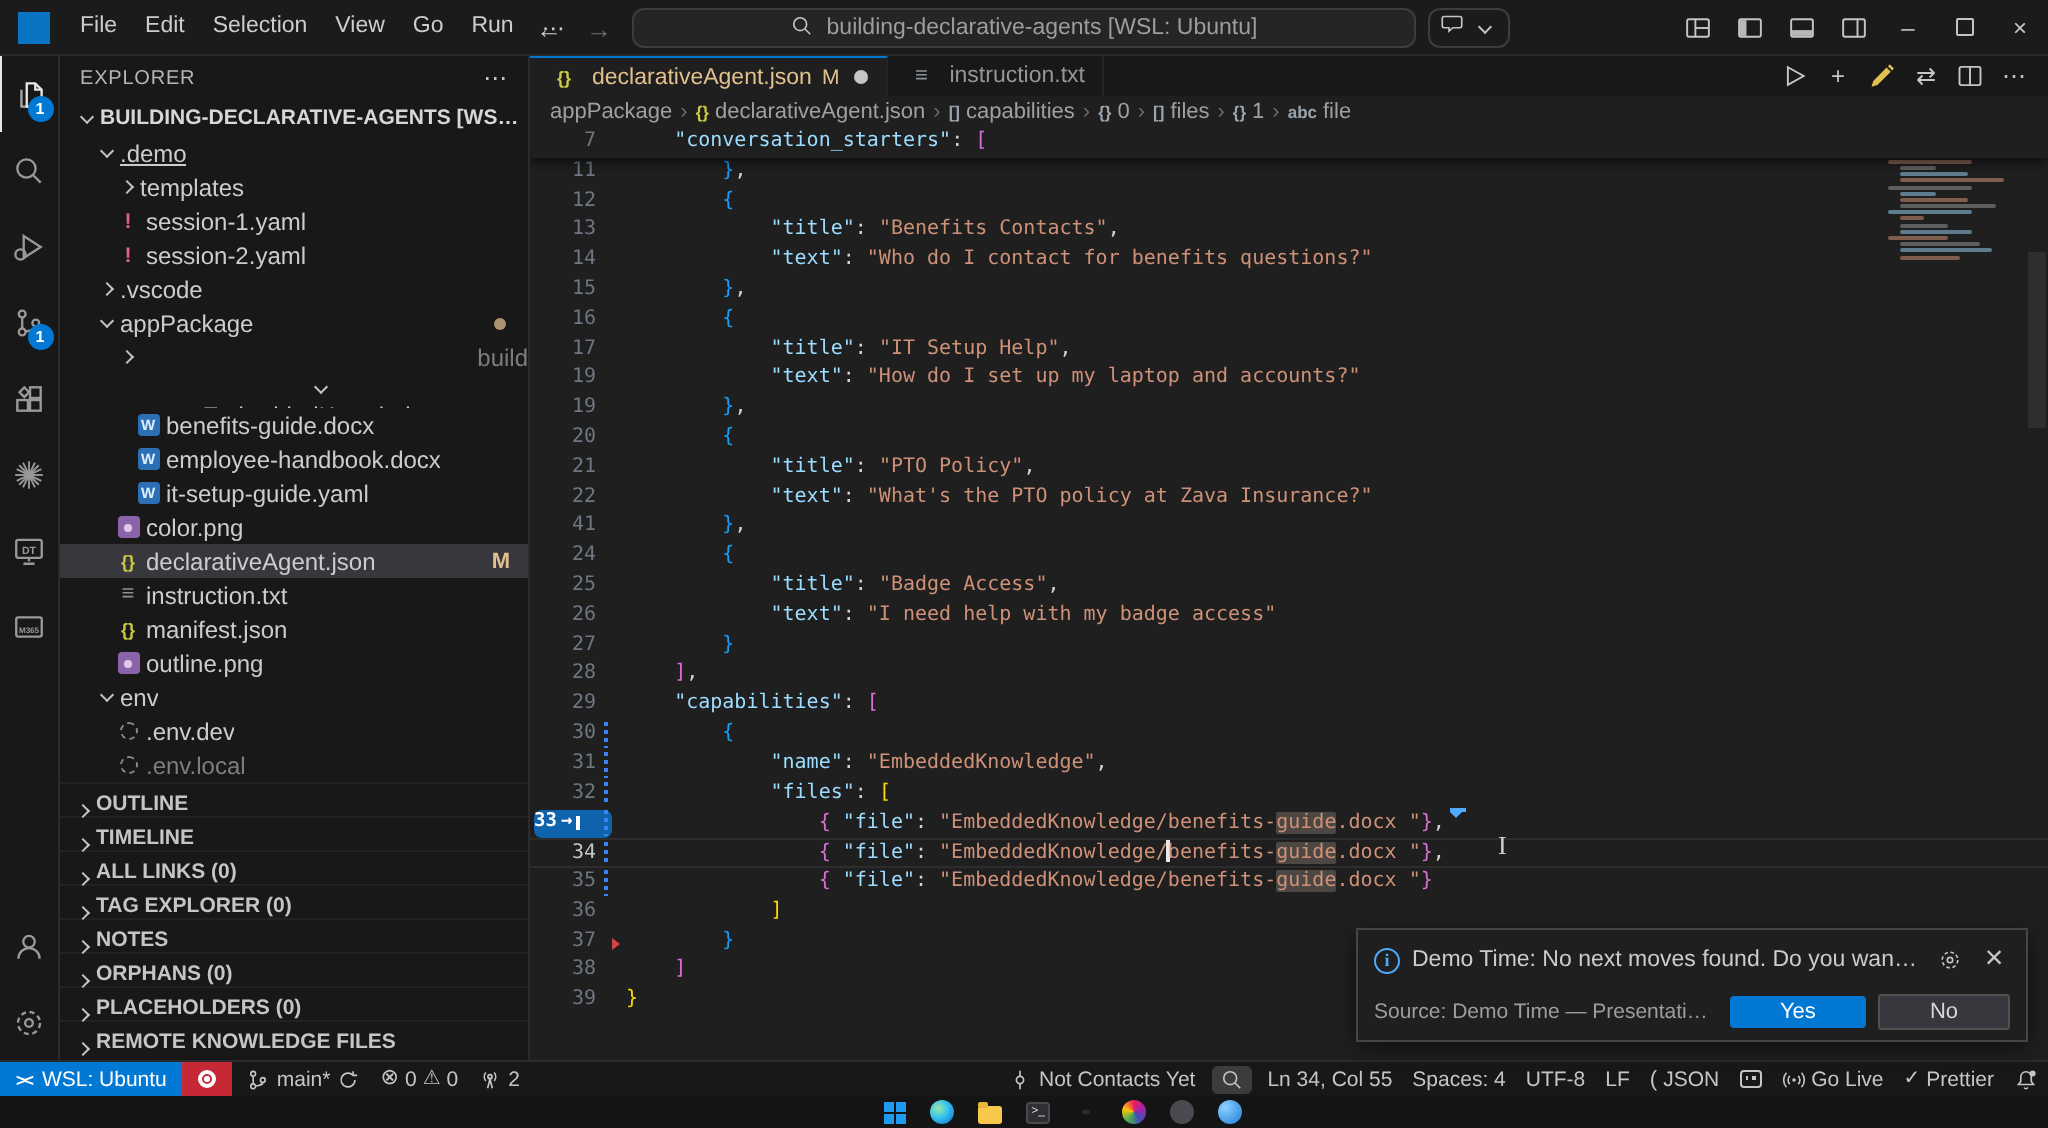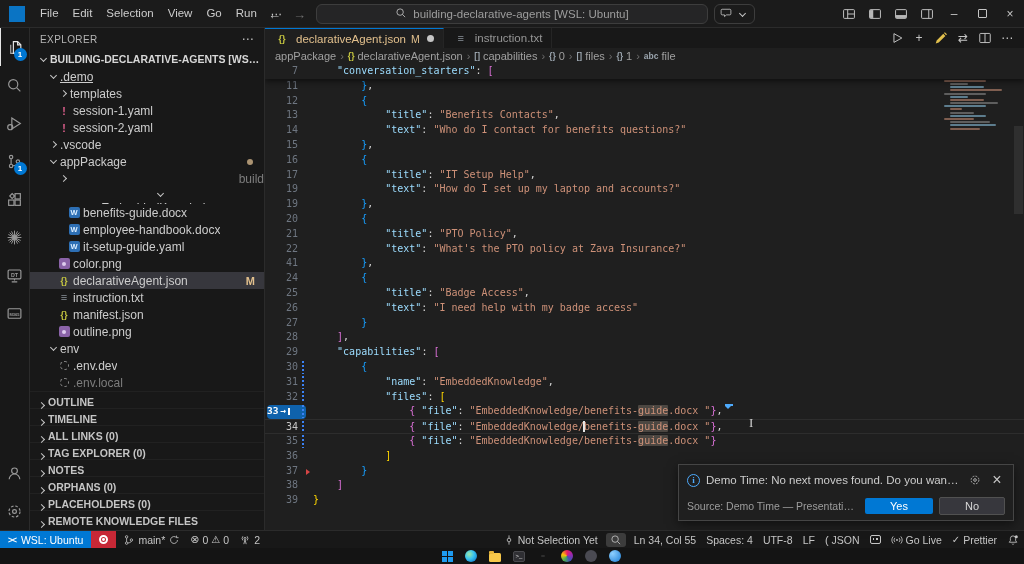--- a/index.html
+++ b/index.html
@@ -729,21 +729,21 @@
     </div>
   <div class="st-right" id="st-right">
       <div class="st-item">
         <span class="icn sm">
           <svg viewBox="0 0 16 16">
             <circle cx="8" cy="8" r="2.4"></circle>
             <line x1="8" y1="1.8" x2="8" y2="5.6"></line>
             <line x1="8" y1="10.4" x2="8" y2="14.2"></line>
           </svg>
         </span>
-        <span>Not Selection Yet</span>
+        <span>Not Contacts Yet</span>
       </div>
       <div class="st-item boxed">
         <span class="icn sm">
           <svg viewBox="0 0 16 16">
             <circle cx="6.8" cy="6.8" r="4.3"></circle>
             <line x1="10" y1="10" x2="13.5" y2="13.5"></line>
           </svg>
         </span>
       </div>
       <div class="st-item">

